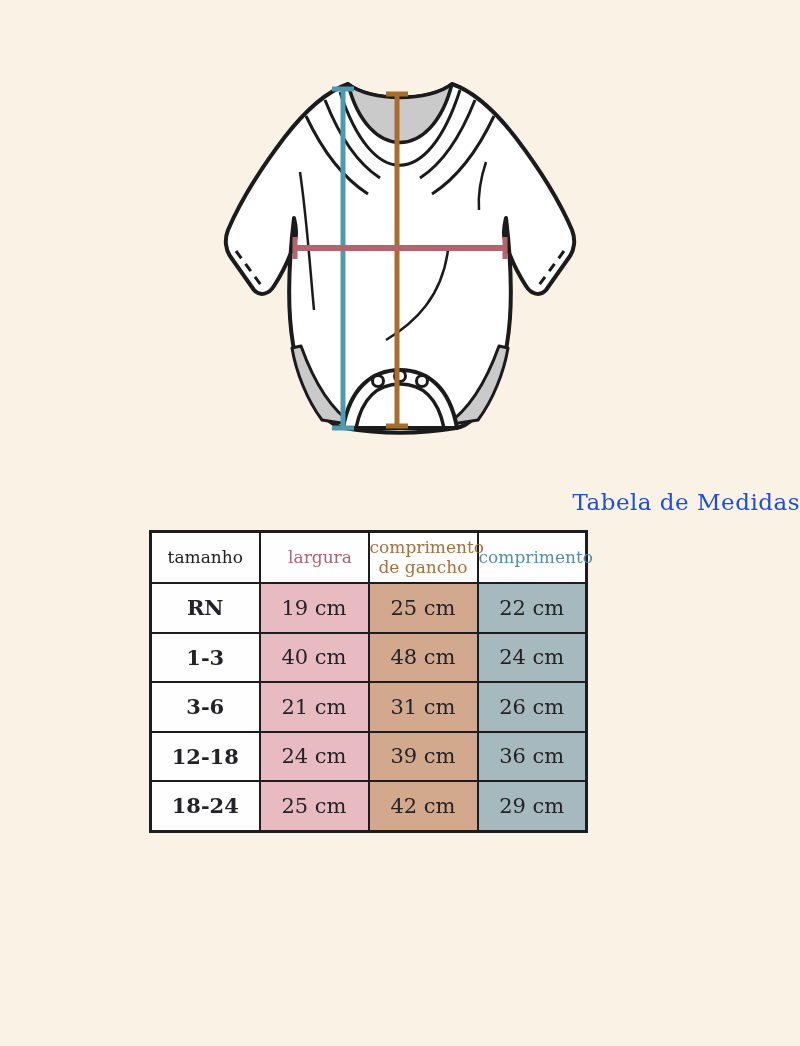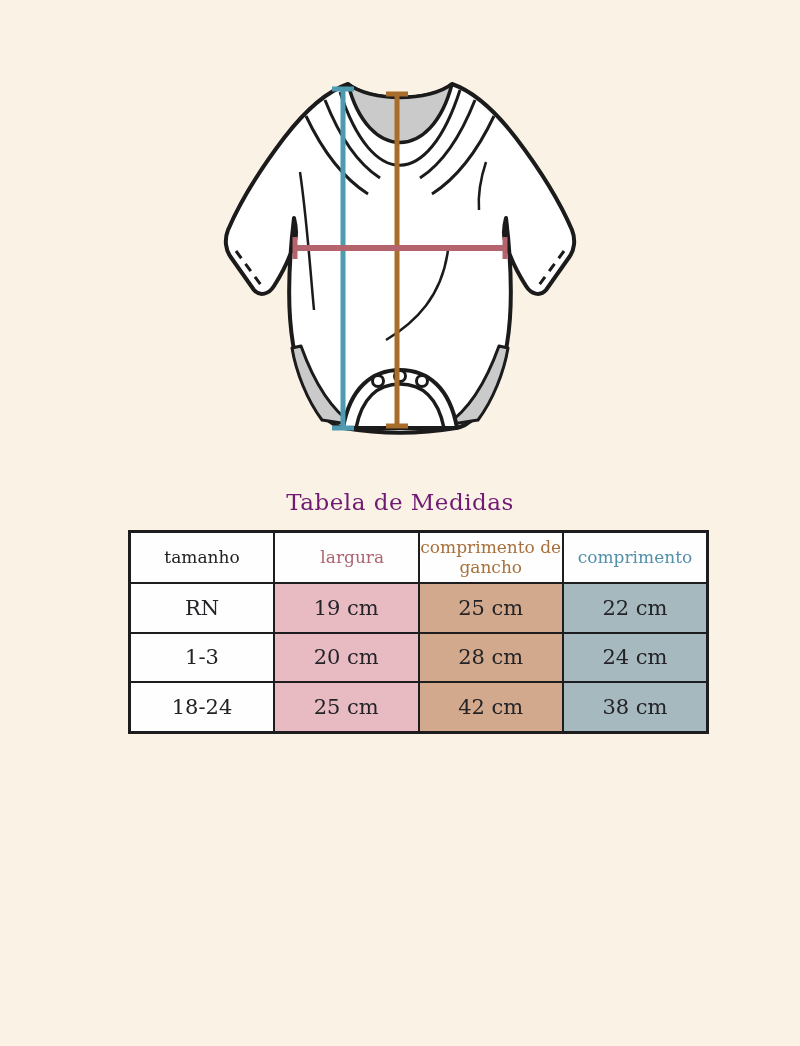--- a/index.html
+++ b/index.html
@@ -2,32 +2,32 @@
 <html><head>
 <meta charset="utf-8">
 <style>
   html,body{margin:0;padding:0;background:#FAF2E4;}
   .stage{
     position:relative;width:800px;height:1046px;background:#FAF2E4;
     font-family:"DejaVu Serif", serif;overflow:hidden;
   }
   .figure{position:absolute;left:180px;top:50px;width:440px;height:420px;}
   .chart-title{
-    position:absolute;left:0;top:489px;width:800px;text-align:center;
-    font-size:23px;letter-spacing:.5px;color:#701a75;
+    position:absolute;left:0;top:489px;width:800px;text-align:right;
+    font-size:23px;letter-spacing:.5px;color:#1d4ed8;
   }
   table.size-table{
-    position:absolute;left:128px;top:530px;width:581px;
+    position:absolute;left:149px;top:530px;width:439px;
     border-collapse:collapse;table-layout:fixed;
     border:3px solid #1D1D1F;text-align:center;color:#232327;
   }
   .size-table th,.size-table td{border:2px solid #1D1D1F;padding:0;}
   .size-table thead th{height:49px;font-size:17px;font-weight:400;line-height:1.12;background:#FEFEFE;}
   .size-table tbody td{height:47.5px;font-size:21px;}
-  td.size-cell{font-size:20px;background:#FEFEFE;}
+  td.size-cell{font-size:20px;background:#FEFEFE;font-weight:bold;}
   .c-largura{background:#E8BBC3;margin-left:17px;}
   .c-gancho{background:#D2A98C;}
   .c-comp{background:#A6B9BE;}
   th.h-tamanho{color:#222222;}
   th.h-largura{color:#AD6370;padding-left:12px;}
   th.h-gancho{color:#A8703A;}
   th.h-comp{color:#5290AC;}
 </style>
 </head>
 <body>
@@ -125,26 +125,38 @@
     </thead>
     <tbody>
       <tr>
         <td class="size-cell">RN</td>
         <td class="c-largura">19 cm</td>
         <td class="c-gancho">25 cm</td>
         <td class="c-comp">22 cm</td>
       </tr>
       <tr>
         <td class="size-cell">1-3</td>
-        <td class="c-largura">20 cm</td>
-        <td class="c-gancho">28 cm</td>
+        <td class="c-largura">40 cm</td>
+        <td class="c-gancho">48 cm</td>
         <td class="c-comp">24 cm</td>
+      </tr>
+      <tr>
+        <td class="size-cell">3-6</td>
+        <td class="c-largura">21 cm</td>
+        <td class="c-gancho">31 cm</td>
+        <td class="c-comp">26 cm</td>
+      </tr>
+      <tr>
+        <td class="size-cell">12-18</td>
+        <td class="c-largura">24 cm</td>
+        <td class="c-gancho">39 cm</td>
+        <td class="c-comp">36 cm</td>
       </tr>
       <tr>
         <td class="size-cell">18-24</td>
         <td class="c-largura">25 cm</td>
         <td class="c-gancho">42 cm</td>
-        <td class="c-comp">38 cm</td>
+        <td class="c-comp">29 cm</td>
       </tr>
     </tbody>
   </table>
 
 </div>
 
 </body></html>

